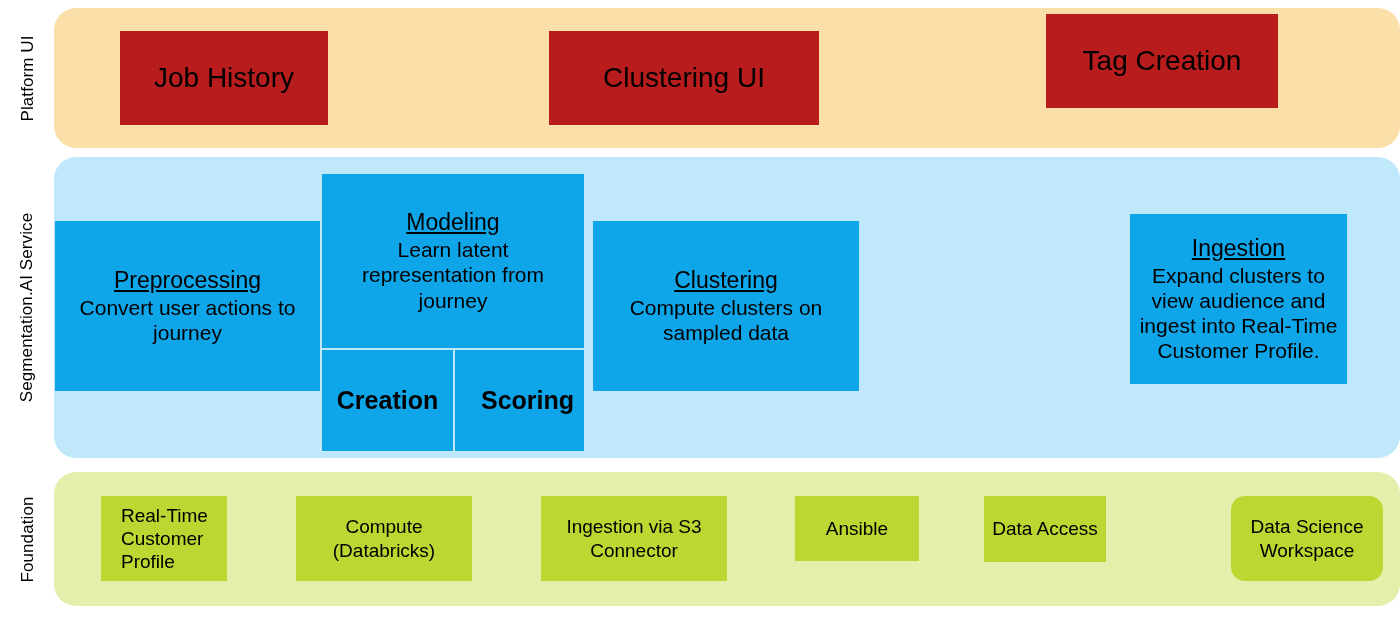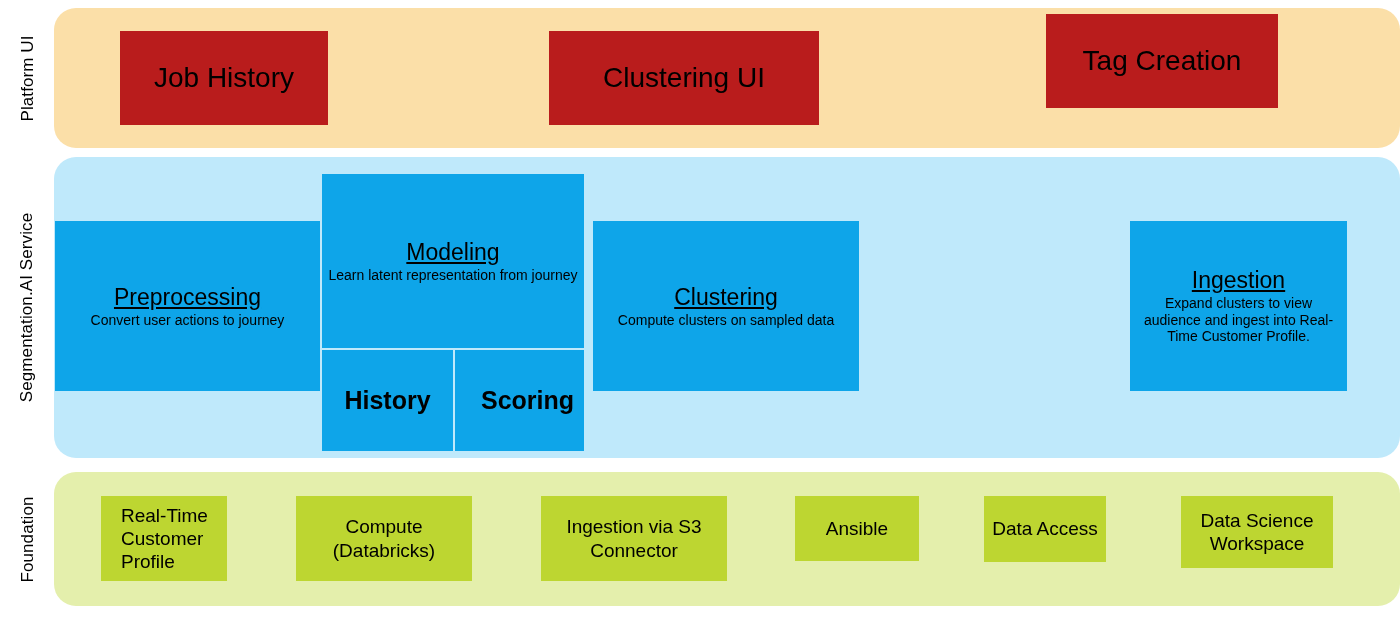--- a/index.html
+++ b/index.html
@@ -89,21 +89,21 @@
     padding-left: 20px;
   }
 
   .box-title {
     text-decoration: underline;
     text-underline-offset: 2px;
     font-size: 23px;
     margin-bottom: 1px;
   }
   .box-desc {
-    font-size: 14px;
+    font-size: 21px;
     line-height: 1.2;
     padding: 0 6px;
   }
   .box-strong {
     font-weight: bold;
     font-size: 25px;
   }
 </style>
 </head>
 <body>
@@ -139,33 +139,33 @@
       <div class="box-title">Preprocessing</div>
       <div class="box-desc">Convert user actions to journey</div>
     </div>
 
     <div class="box box-blue" style="left:321px; top:16px; width:264px; height:176px;">
       <div class="box-title">Modeling</div>
       <div class="box-desc">Learn latent representation from journey</div>
     </div>
 
     <div class="box box-blue" style="left:321px; top:192px; width:133px; height:103px;">
-      <div class="box-strong">History</div>
+      <div class="box-strong">Creation</div>
     </div>
     <div class="box box-blue" style="left:454px; top:192px; width:131px; height:103px;padding-left:16px;">
       <div class="box-strong">Scoring</div>
     </div>
 
     <div class="box box-blue" style="left:592px; top:63px; width:268px; height:172px;">
       <div class="box-title">Clustering</div>
       <div class="box-desc">Compute clusters on sampled data</div>
     </div>
 
 
-    <div class="box box-blue" style="left:1129px; top:63px; width:219px; height:172px;">
+    <div class="box box-blue" style="left:1129px; top:56px; width:219px; height:172px;">
       <div class="box-title">Ingestion</div>
       <div class="box-desc">Expand clusters to view audience and ingest into Real-Time Customer Profile.</div>
     </div>
   </div>
 
   <div class="layer-row" style="top:472px; height:134px;">
     <div class="row-label">
       <span>Foundation</span>
     </div>
     <div class="band band-foundation"></div>
@@ -183,18 +183,18 @@
     </div>
 
     <div class="box box-green" style="left:795px; top:24px; width:124px; height:65px;">
       <div>Ansible</div>
     </div>
 
     <div class="box box-green" style="left:984px; top:24px; width:122px; height:66px;">
       <div>Data Access</div>
     </div>
 
-    <div class="box box-green" style="left:1181px; top:24px; width:152px; height:72px;">
+    <div class="box box-green" style="left:1231px; top:24px; width:152px; height:85px;border-radius:14px;">
       <div>Data Science Workspace</div>
     </div>
   </div>
 
 </div>
 
 </body></html>

